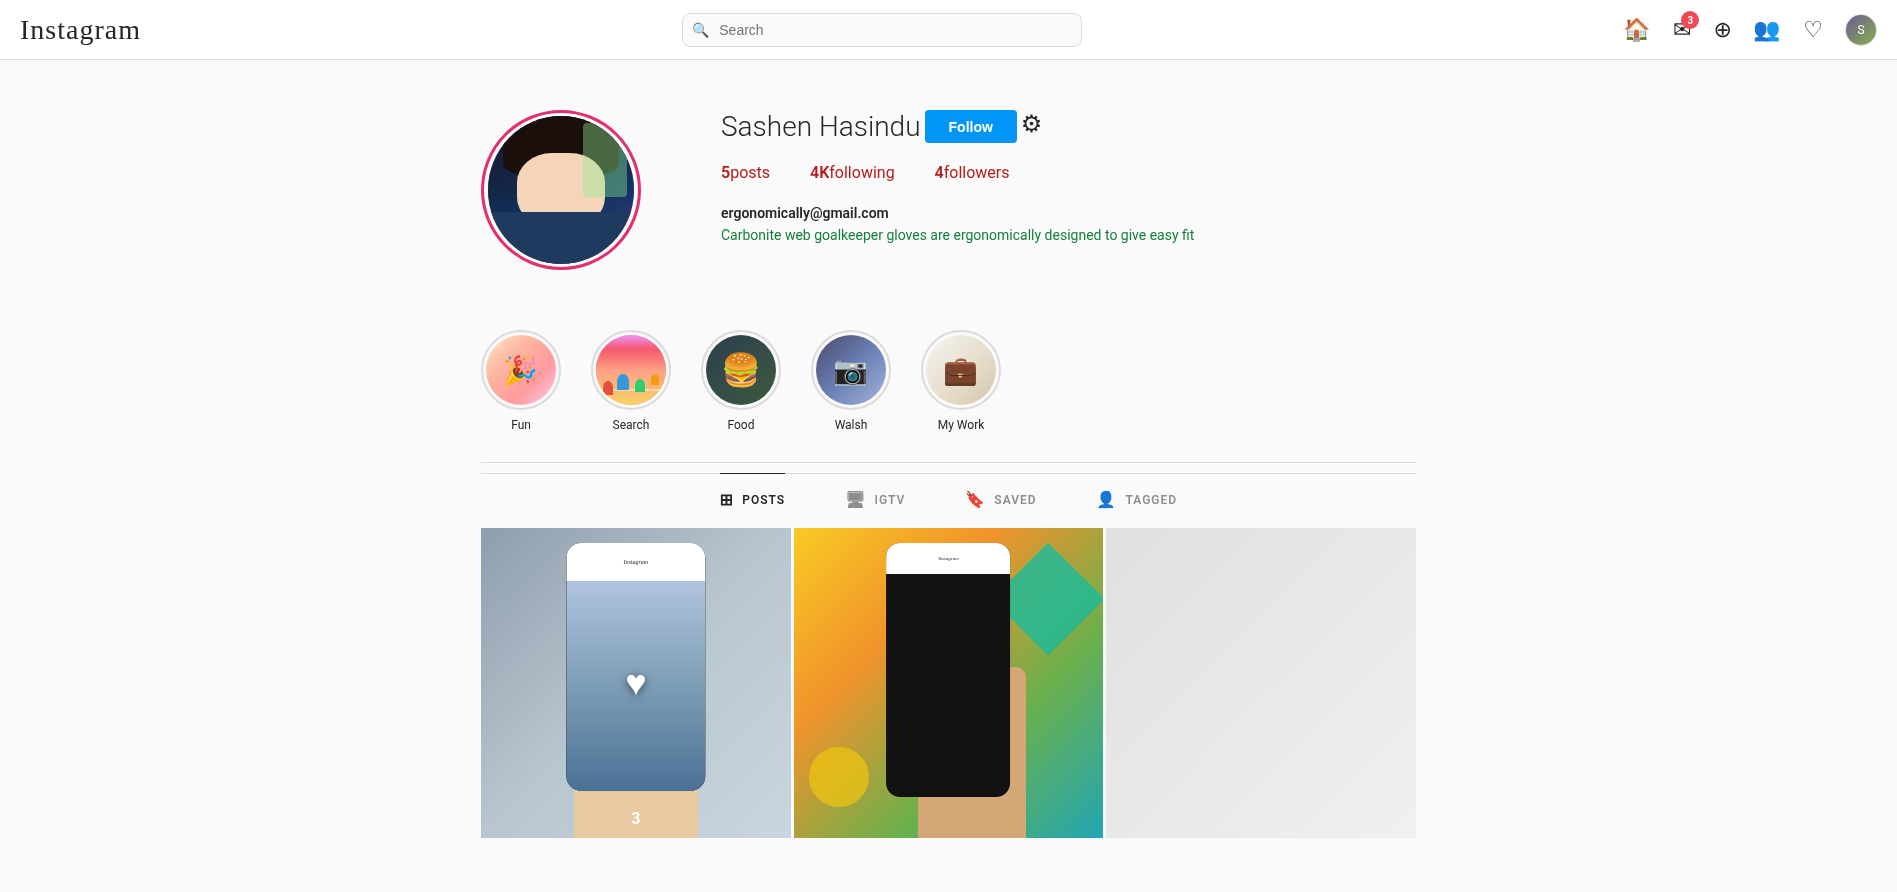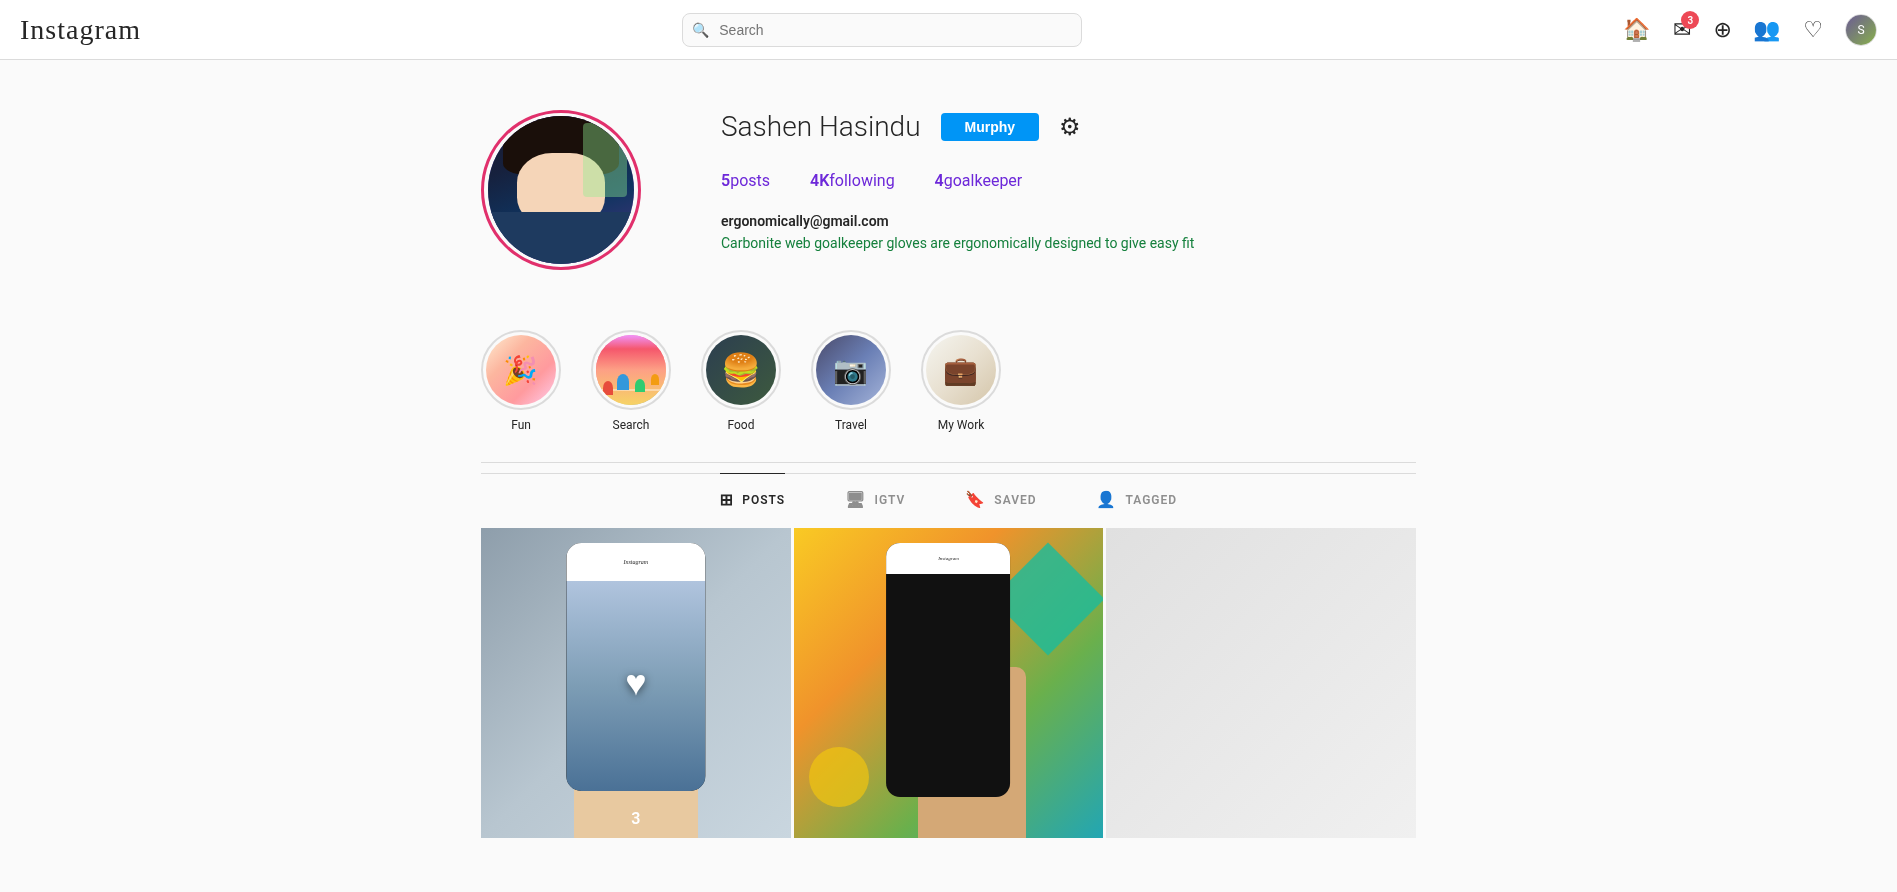--- a/index.html
+++ b/index.html
@@ -69,38 +69,38 @@
       display: flex; align-items: center; justify-content: center;
     }
     .profile-avatar-inner {
       width: 148px; height: 148px; border-radius: 50%;
       background: linear-gradient(135deg, #667eea 0%, #764ba2 40%, #f093fb 100%);
       overflow: hidden; display: flex; align-items: center; justify-content: center;
     }
 
     .profile-info { flex: 1; }
     .profile-name-row {
-      display: flex; align-items: center; gap: 20px; margin-bottom: 28px;
+      display: flex; gap: 4px; margin-bottom: 20px;
     }
     .profile-username {
       font-size: 28px; font-weight: 300; color: #262626;
     }
     .follow-btn {
       background: #0095f6; color: #fff; border: none;
       border-radius: 4px; padding: 6px 24px; font-size: 14px;
       font-weight: 600; cursor: pointer;
     }
     .settings-icon {
       font-size: 24px; color: #262626; cursor: pointer;
     }
 
     .profile-stats {
       display: flex; gap: 40px; margin-bottom: 20px;
     }
-    .stat { font-size: 16px; color: #6d28d9; }
+    .stat { font-size: 16px; color: #b91c1c; }
     .stat-num { font-weight: 600; }
 
     .profile-bio { line-height: 1.6; }
     .bio-name { font-weight: 600; font-size: 14px; }
     .bio-company { font-size: 14px; color: #262626; }
     .bio-desc { font-size: 14px; color: #15803d; }
     .bio-link { font-size: 14px; color: #00376b; font-weight: 600; cursor: pointer; }
 
     
     .stories-section {
@@ -190,33 +190,33 @@
 
             <div style="position:absolute;top:5%;right:5%;width:30%;height:50%;background:rgba(144,238,144,0.4);border-radius:4px;"></div>
           </div>
         </div>
       </div>
     </div>
 
     <div class="profile-info">
       <div class="profile-name-row">
         <h1 class="profile-username">Sashen Hasindu</h1>
-        <button class="follow-btn">Murphy</button>
+        <button class="follow-btn">Follow</button>
         <span class="settings-icon">⚙</span>
       </div>
 
       <div class="profile-stats">
         <span class="stat">
           <span class="stat-num">5</span><span>posts</span>
         </span>
         <span class="stat">
           <span class="stat-num">4K</span><span>following</span>
         </span>
         <span class="stat">
-          <span class="stat-num">4</span><span>goalkeeper</span>
+          <span class="stat-num">4</span><span>followers</span>
         </span>
       </div>
 
       <div class="profile-bio">
         <div class="bio-name">ergonomically@gmail.com</div>
         <div class="bio-desc">Carbonite web goalkeeper gloves are ergonomically designed to give easy fit</div>
       </div>
     </div>
   </section>
 
@@ -254,21 +254,21 @@
       </div>
       <span class="story-label">Food</span>
     </div>
 
     <div class="story-item">
       <div class="story-circle">
         <div class="story-circle-inner">
           <div style="width:100%;height:100%;background:linear-gradient(135deg,#4a4a6a,#6a7fb5,#a5b4d9);display:flex;align-items:center;justify-content:center;font-size:28px;">📷</div>
         </div>
       </div>
-      <span class="story-label">Travel</span>
+      <span class="story-label">Walsh</span>
     </div>
 
     <div class="story-item">
       <div class="story-circle">
         <div class="story-circle-inner">
           <div style="width:100%;height:100%;background:linear-gradient(135deg,#f5f5f0,#e8e0d0,#d4c5a9);display:flex;align-items:center;justify-content:center;font-size:28px;">💼</div>
         </div>
       </div>
       <span class="story-label">My Work</span>
     </div>

